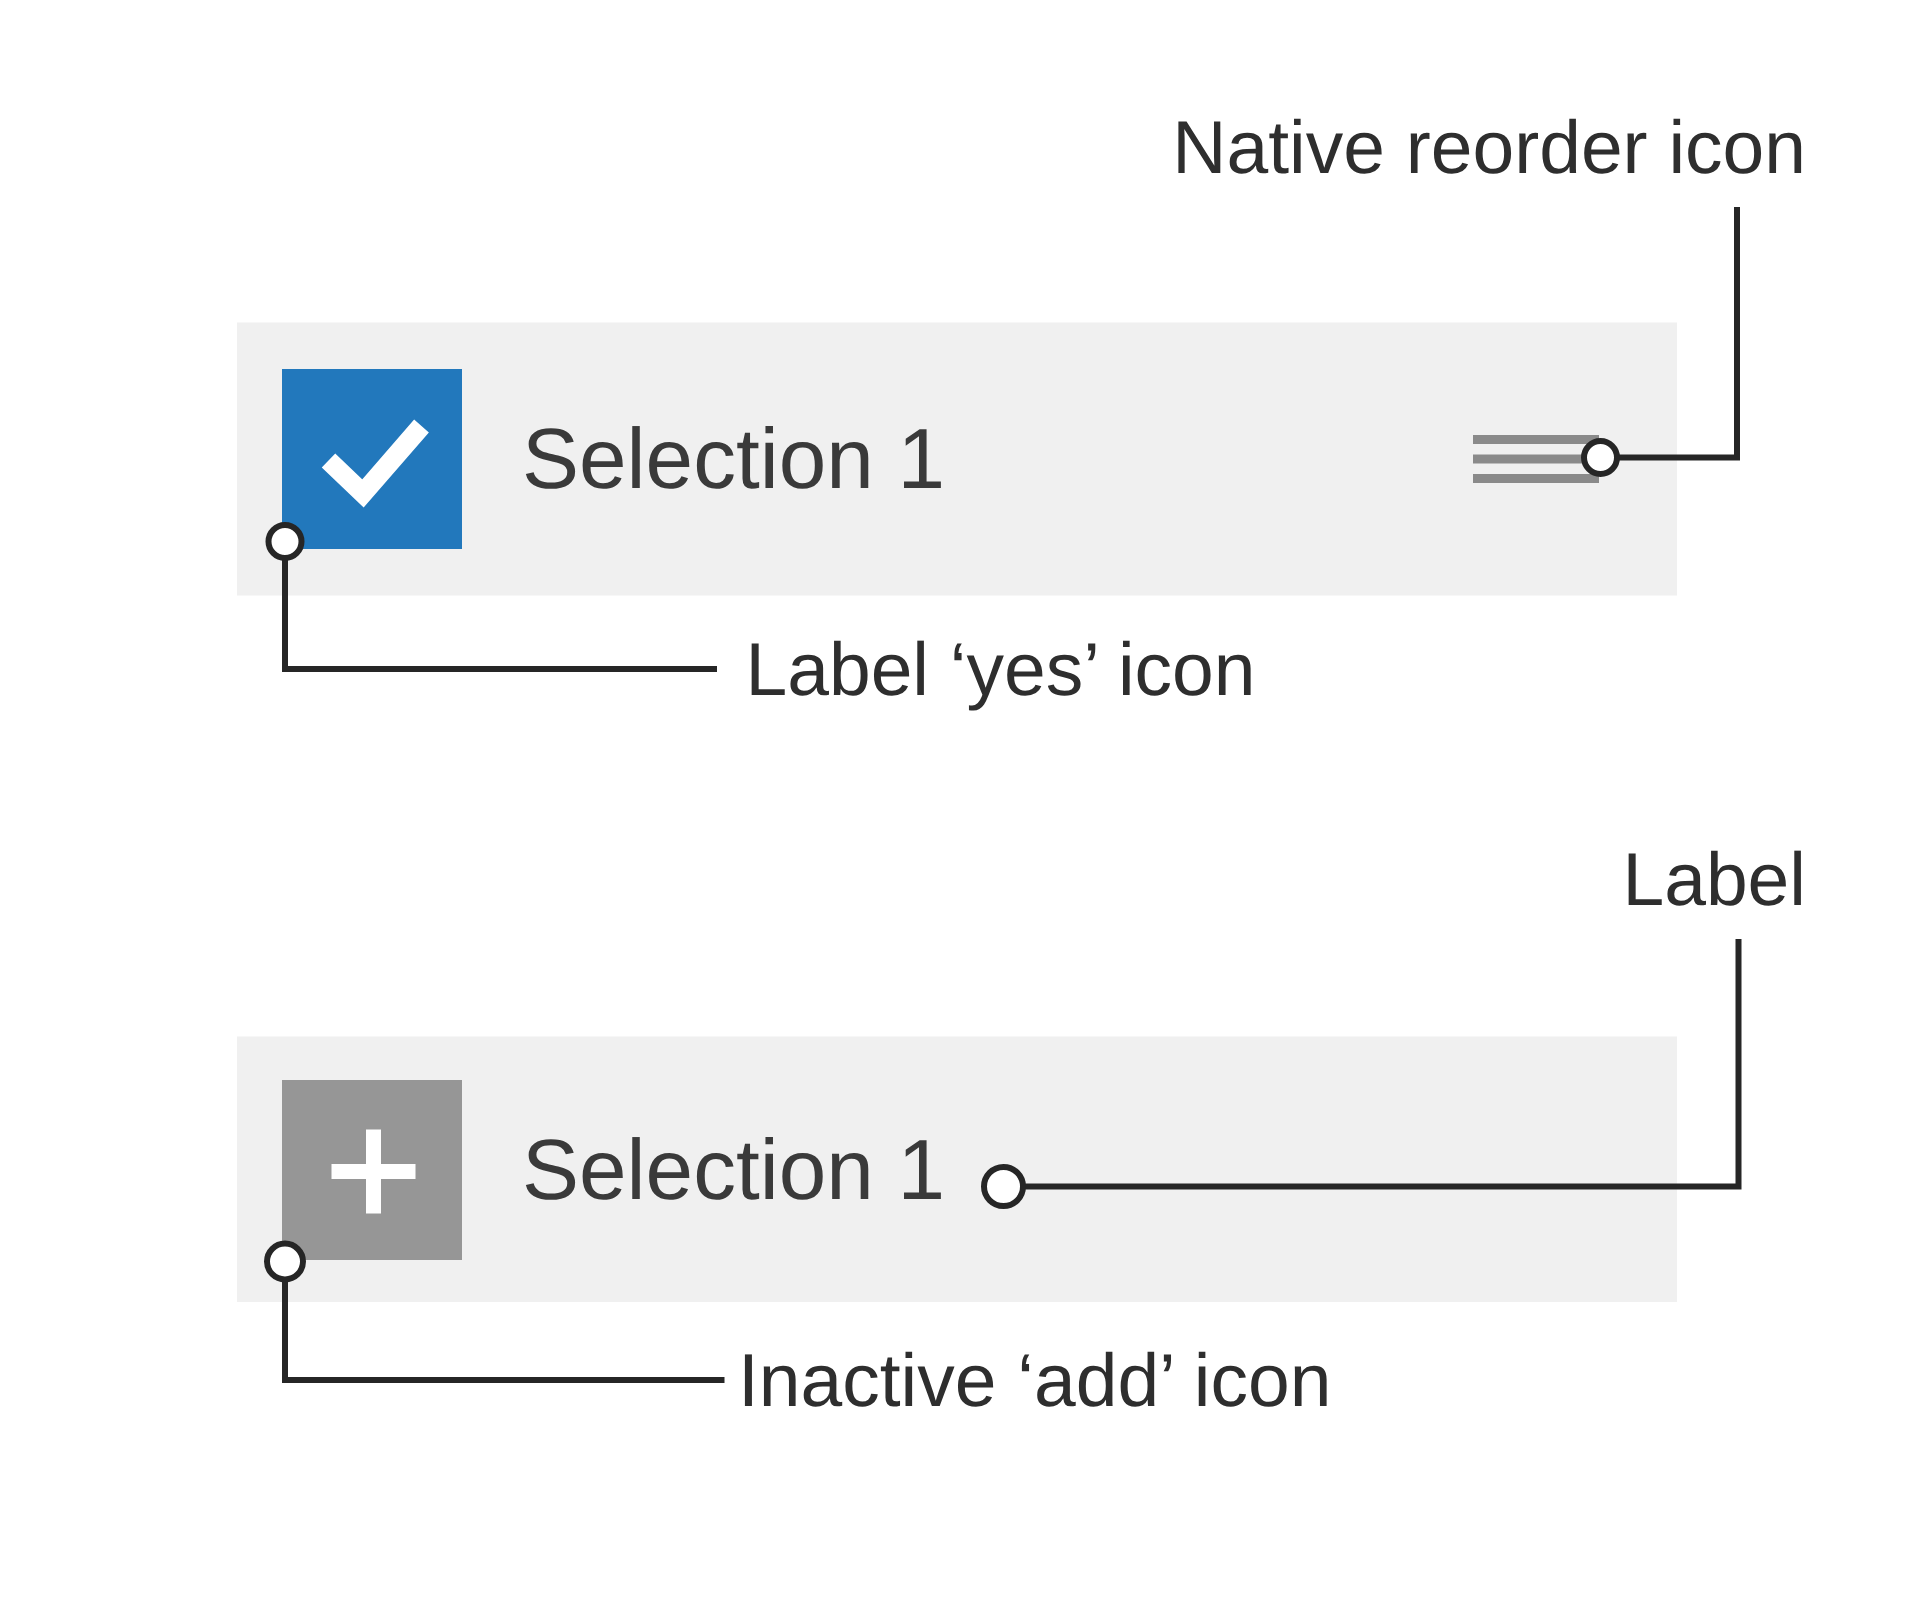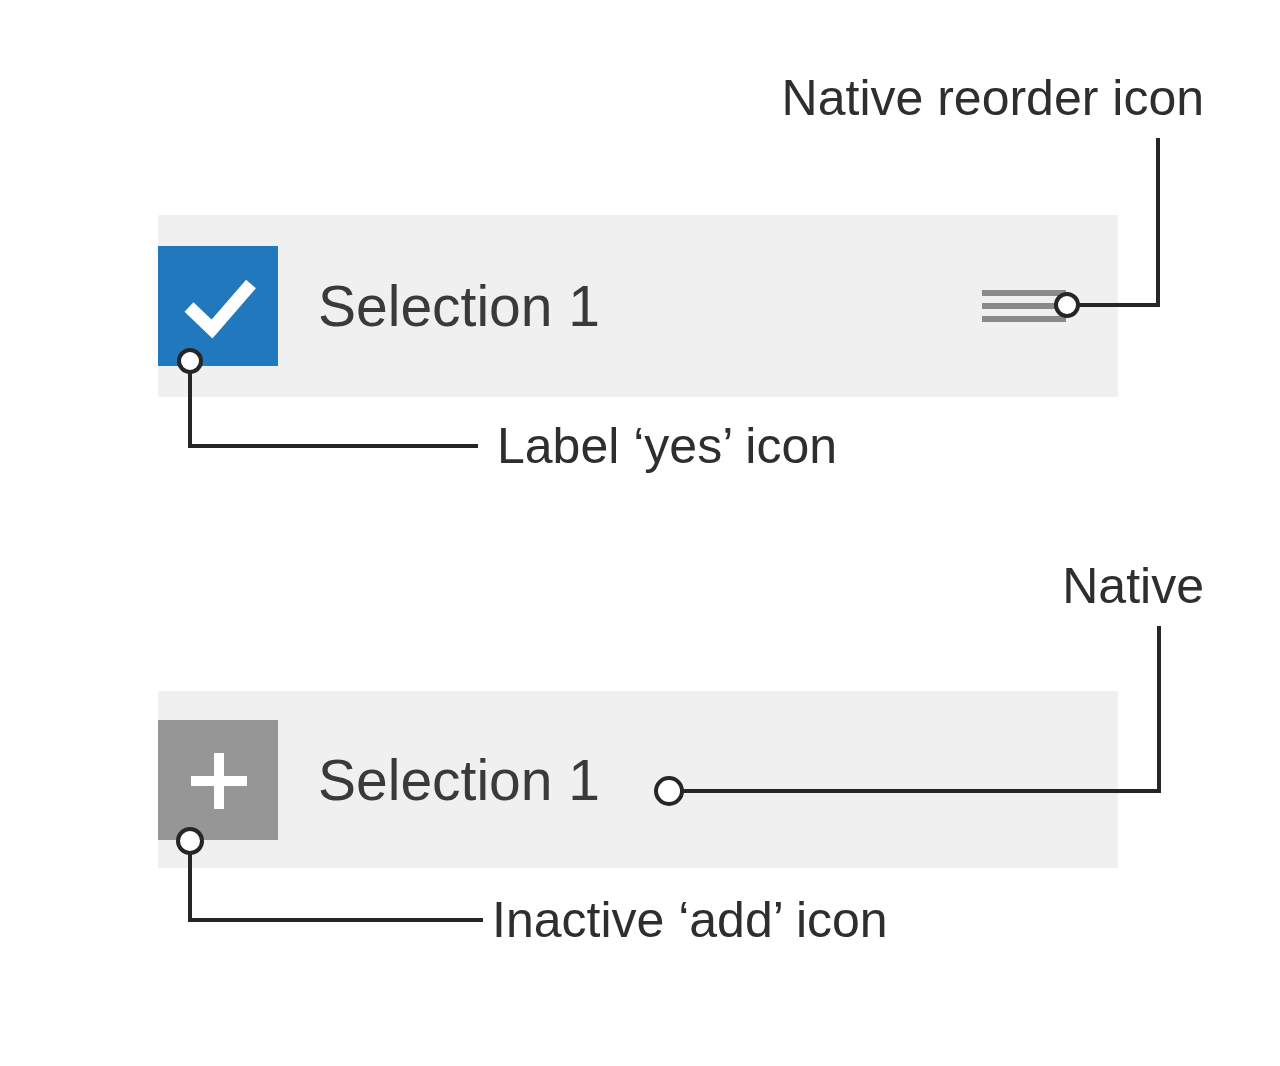--- a/index.html
+++ b/index.html
@@ -15,20 +15,21 @@
   }
 
   
   .row {
     position: absolute;
     left: 158px;
     width: 960px;
     background: var(--row_bg, #f0f0f0);
     display: flex;
     align-items: center;
+    padding-left: 30px;
   }
   .row-active   { top: 215px; height: 182px; }
   .row-inactive { top: 691px; height: 177px; }
 
   .icon-box {
     width: 120px;
     height: 120px;
     flex: 0 0 auto;
     display: flex;
     align-items: center;
@@ -100,21 +101,21 @@
 </style>
 </head>
 <body>
 
 <div class="canvas">
 
   <div class="annotation ann-right ann-native-reorder">Native reorder icon</div>
 
   <div class="annotation ann-active-yes">Label ‘yes’ icon</div>
 
-  <div class="annotation ann-right ann-label">Native</div>
+  <div class="annotation ann-right ann-label">Label</div>
 
   <div class="annotation ann-inactive-add">Inactive ‘add’ icon</div>
 
   <div class="row row-active">
     <div class="icon-box active">
       <svg viewBox="0 0 120 120" aria-hidden="true">
         <path class="glyph-stroke" d="M31 61 L54 83 L93 38" stroke-width="13"></path>
       </svg>
     </div>
     <div class="row-label">Selection 1</div>

